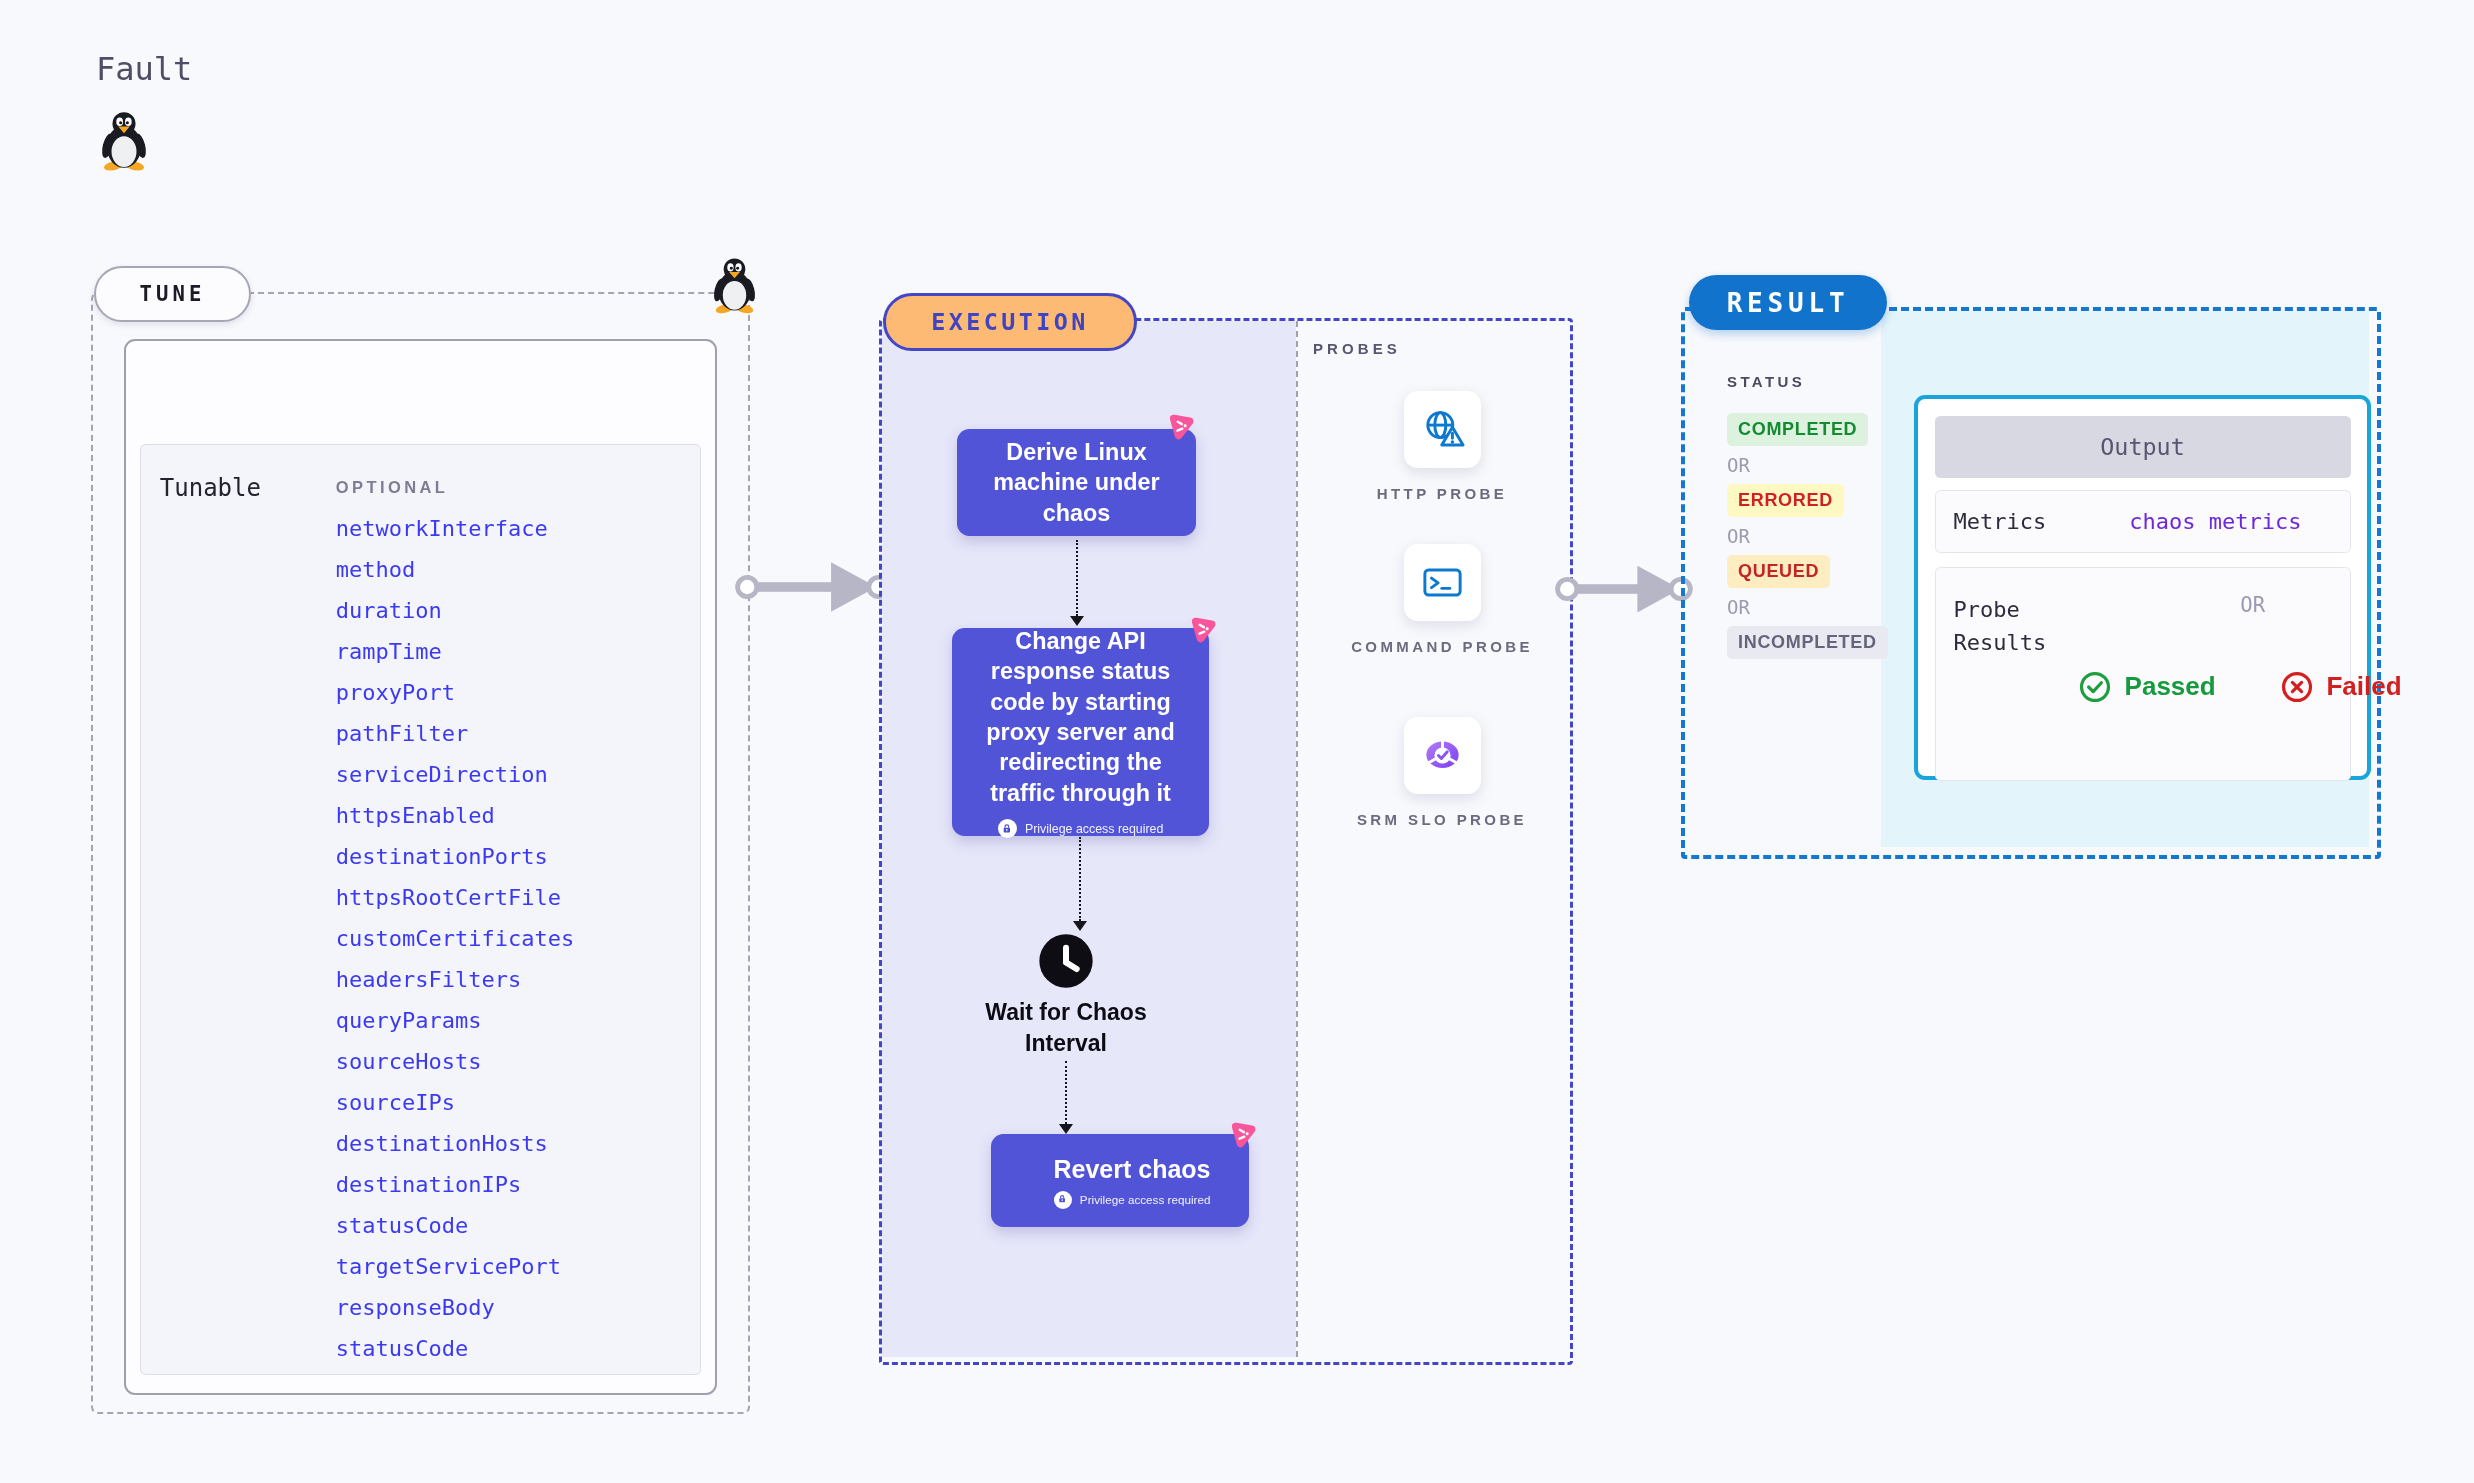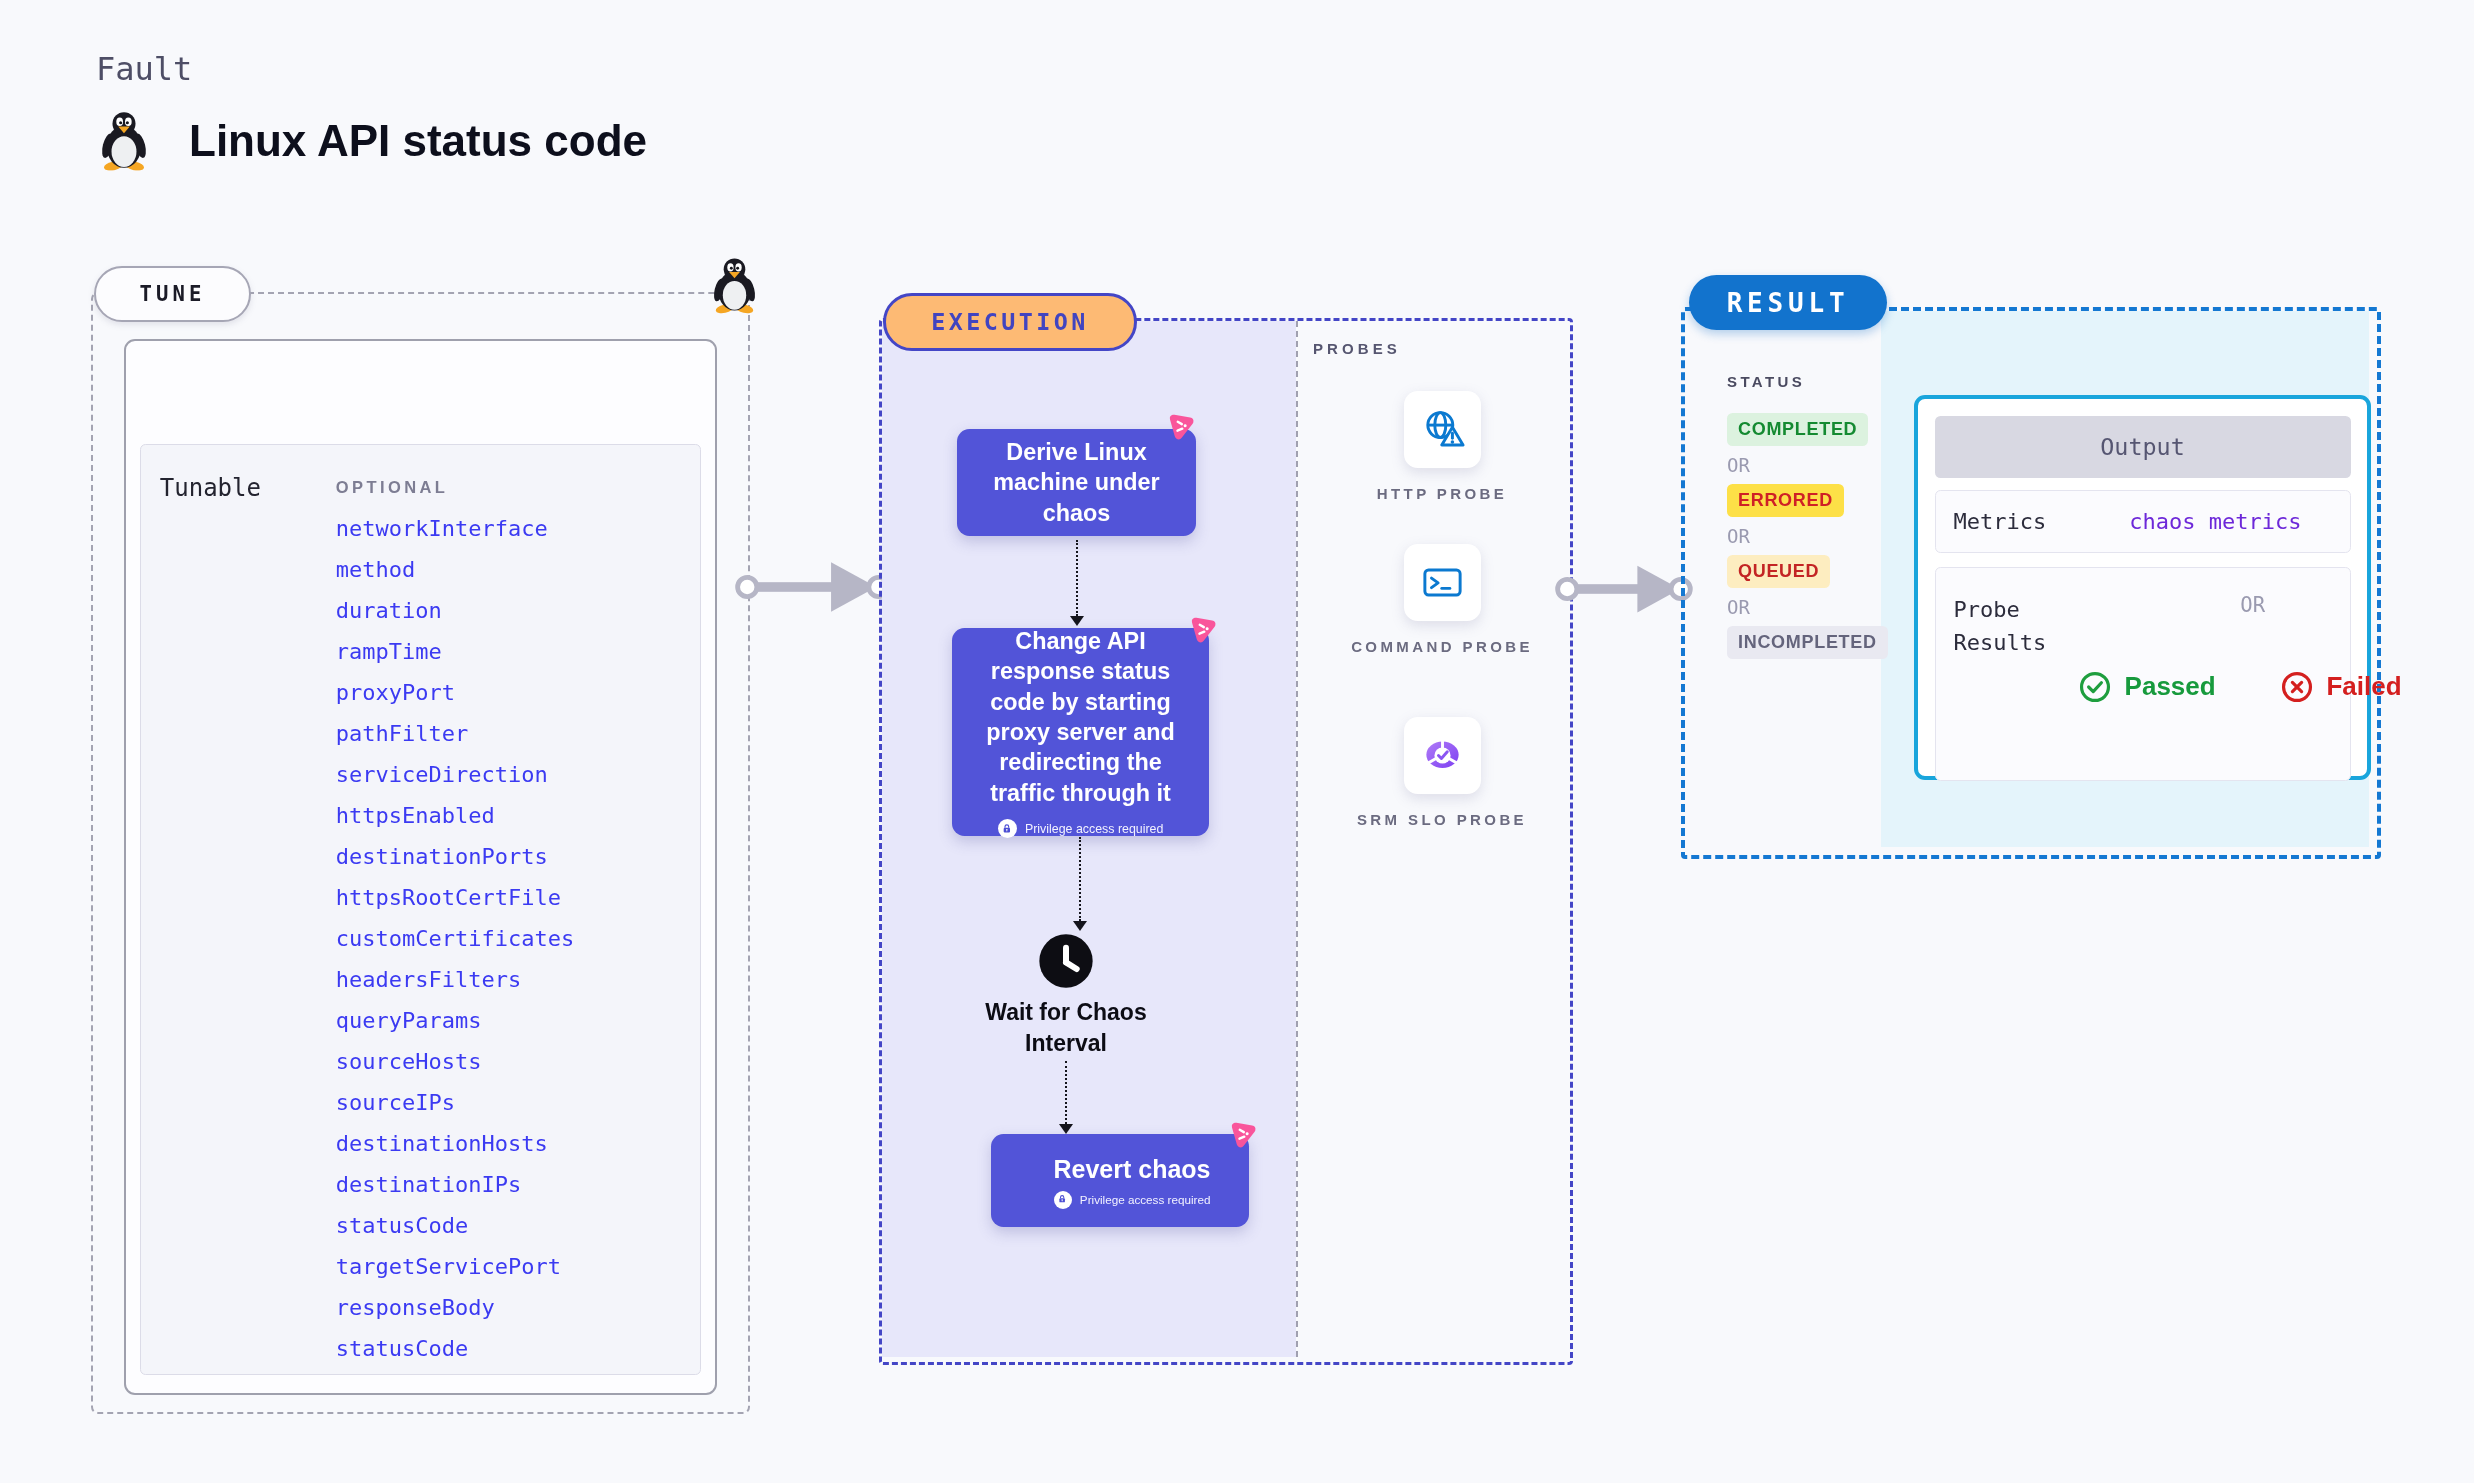--- a/index.html
+++ b/index.html
@@ -158,21 +158,20 @@
         <circle cx="12" cy="14" r="1.6" fill="#fff"></circle>
         <rect x="11.3" y="14.6" width="1.4" height="2.6" fill="#fff"></rect>
       </symbol>
     </defs>
   </svg>
 
   <div class="kicker">Fault</div>
   <svg class="tux-big" viewBox="0 0 70 90" width="48" height="62">
       <use href="#tux"></use>
     </svg>
-  <div class="page-title">Linux API status code</div>
 
   <div class="tune-box"></div>
   <div class="tune-pill">TUNE</div>
   <svg class="tux-small" viewBox="0 0 66 94" width="45" height="65">
       <use href="#tux"></use>
     </svg>
 
   <div class="ui-card">
     <div class="ui-list">
       <div class="tunable-row-label mono">Tunable</div>
@@ -316,21 +315,21 @@
   </svg>
 
   <div class="result-fill"></div>
   <div class="result-box"></div>
   <div class="result-pill">RESULT</div>
 
   <div class="status-label">STATUS</div>
   <div class="status-list" id="status-list">
       <div class="status-badge" style="background: rgb(220, 242, 223); color: rgb(20, 138, 49);">COMPLETED</div>
       <div class="or-label">OR</div>
-      <div class="status-badge" style="background: #fde047; color: rgb(207, 32, 38);">ERRORED</div>
+      <div class="status-badge" style="background: #fef9c3; color: rgb(207, 32, 38);">ERRORED</div>
       <div class="or-label">OR</div>
       <div class="status-badge" style="background: rgb(253, 237, 192); color: rgb(195, 36, 36);">QUEUED</div>
       <div class="or-label">OR</div>
       <div class="status-badge" style="background: rgb(233, 233, 241); color: rgb(100, 100, 124);">INCOMPLETED</div>
     </div>
 
   <div class="output-card">
     <div class="output-header">Output</div>
     <div class="metrics-row">
       <span class="metrics-label">Metrics</span>

